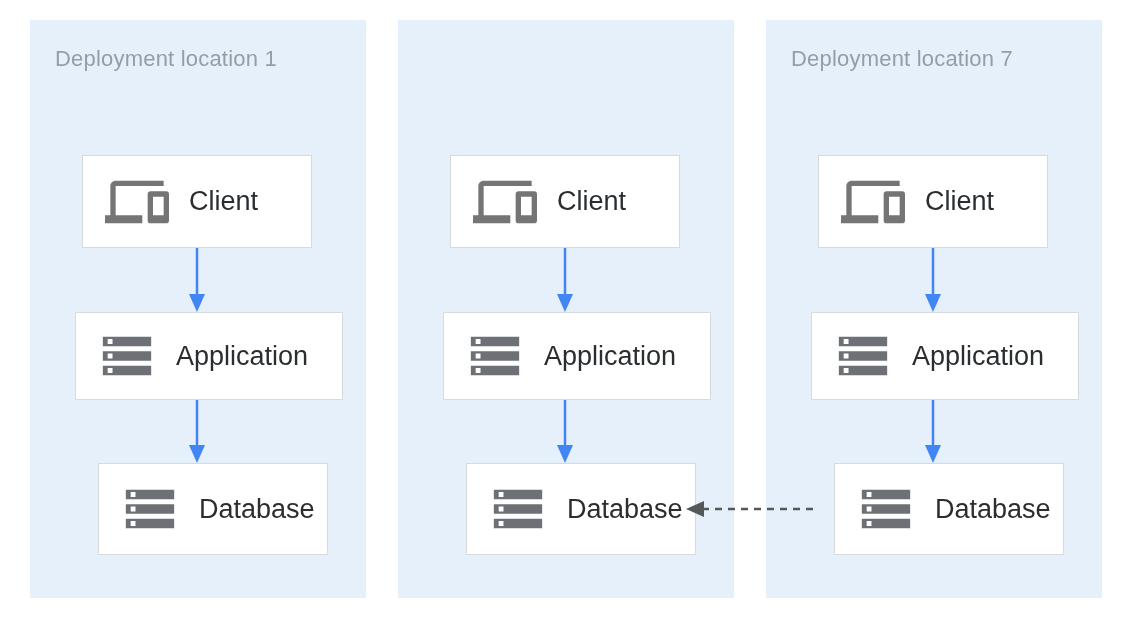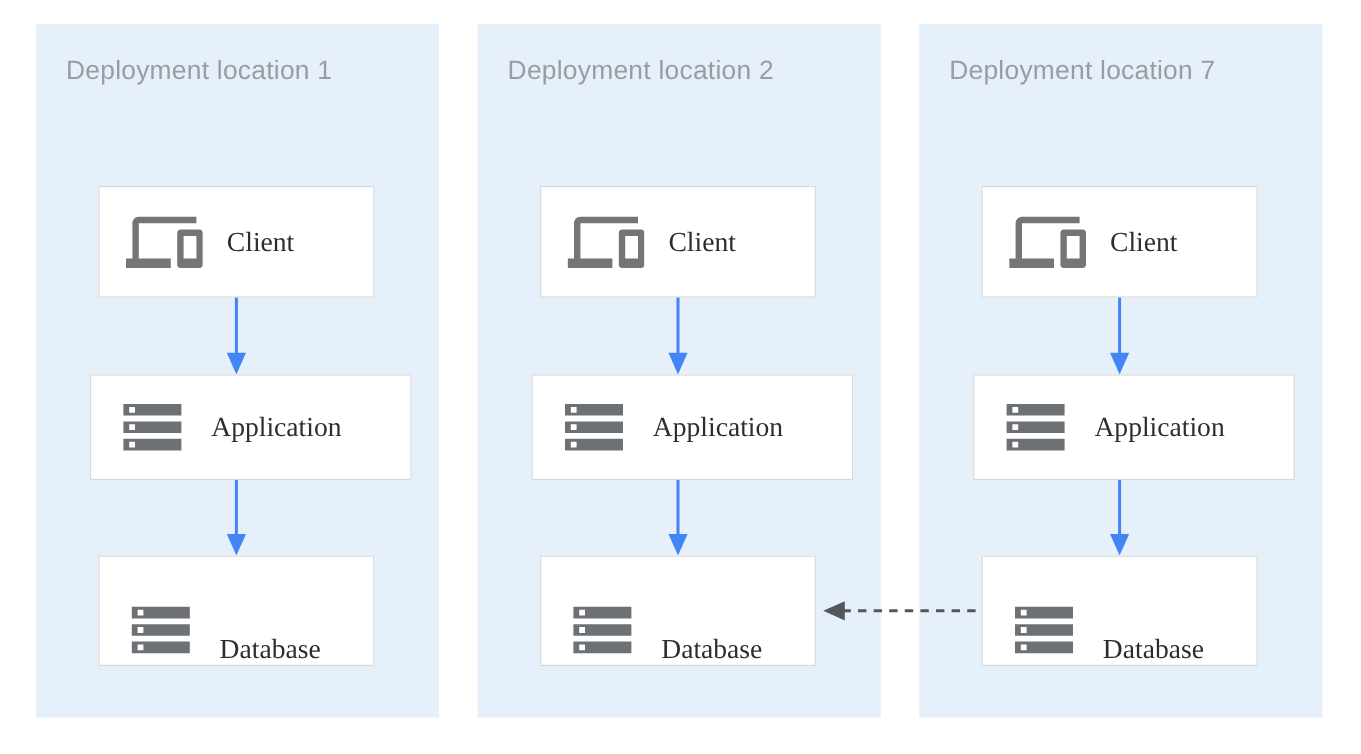--- a/index.html
+++ b/index.html
@@ -39,38 +39,37 @@
     position: absolute;
     display: flex;
     align-items: center;
     box-sizing: border-box;
     padding-left: 22px;
     background: var(--box-bg, #FFFFFF);
     border: 1px solid var(--box-border, #D8DADC);
   }
   .node.n1 { left: 52px; top: 135px; width: 230px; height: 93px; }
   .node.n2 { left: 45px; top: 292px; width: 268px; height: 88px; }
-  .node.n3 { left: 52px; top: 443px; width: 230px; height: 92px; align-items: flex-end; }
+  .node.n3 { left: 68px; top: 443px; width: 230px; height: 92px; }
   .icon-wrap {
     display: flex;
     align-items: center;
     justify-content: flex-start;
     flex: 0 0 auto;
   }
   .icon-wrap.devices { width: 64px; }
   .icon-wrap.storage { width: 58px; }
   .icon-wrap svg { display: block; }
   .devices svg path { fill: var(--client-icon-gray, #757575); }
   .storage svg path { fill: var(--icon-gray, #6D7175); }
   .node-label {
     margin-left: 20px;
-    font-size: 23px;
+    font-size: 27px;
     color: var(--label-dark, #2B2E30);
     white-space: nowrap;
-    font-family: Liberation Serif, serif;
   }
   .varrow {
     position: absolute;
     left: 155px;
     width: 24px;
     overflow: visible;
   }
   .varrow.a1 { top: 228px; height: 64px; }
   .varrow.a2 { top: 380px; height: 63px; }
   .varrow line { stroke: var(--arrow-blue, #4285F4); stroke-width: 2.5; }
@@ -129,21 +128,20 @@
       <span class="icon-wrap storage">
         <svg width="58" height="58" viewBox="0 0 24 24">
             <path d="M2 20h20v-4H2v4zm2-3h2v2H4v-2zM2 4v4h20V4H2zm4 3H4V5h2v2zm-4 7h20v-4H2v4zm2-3h2v2H4v-2z"></path>
           </svg>
       </span>
       <span class="node-label">Database</span>
     </div>
   </section>
 
   <section class="panel p2">
-    <h2 class="panel-title">Deployment location 2</h2>
 
     <div class="node n1">
       <span class="icon-wrap devices">
         <svg width="64" height="64" viewBox="0 0 24 24">
             <path d="M4 6h18V4H4c-1.1 0-2 .9-2 2v11H0v3h14v-3H4V6zm19 2h-6c-.55 0-1 .45-1 1v10c0 .55.45 1 1 1h6c.55 0 1-.45 1-1V9c0-.55-.45-1-1-1zm-1 9h-4v-7h4v7z"></path>
           </svg>
       </span>
       <span class="node-label">Client</span>
     </div>
 

